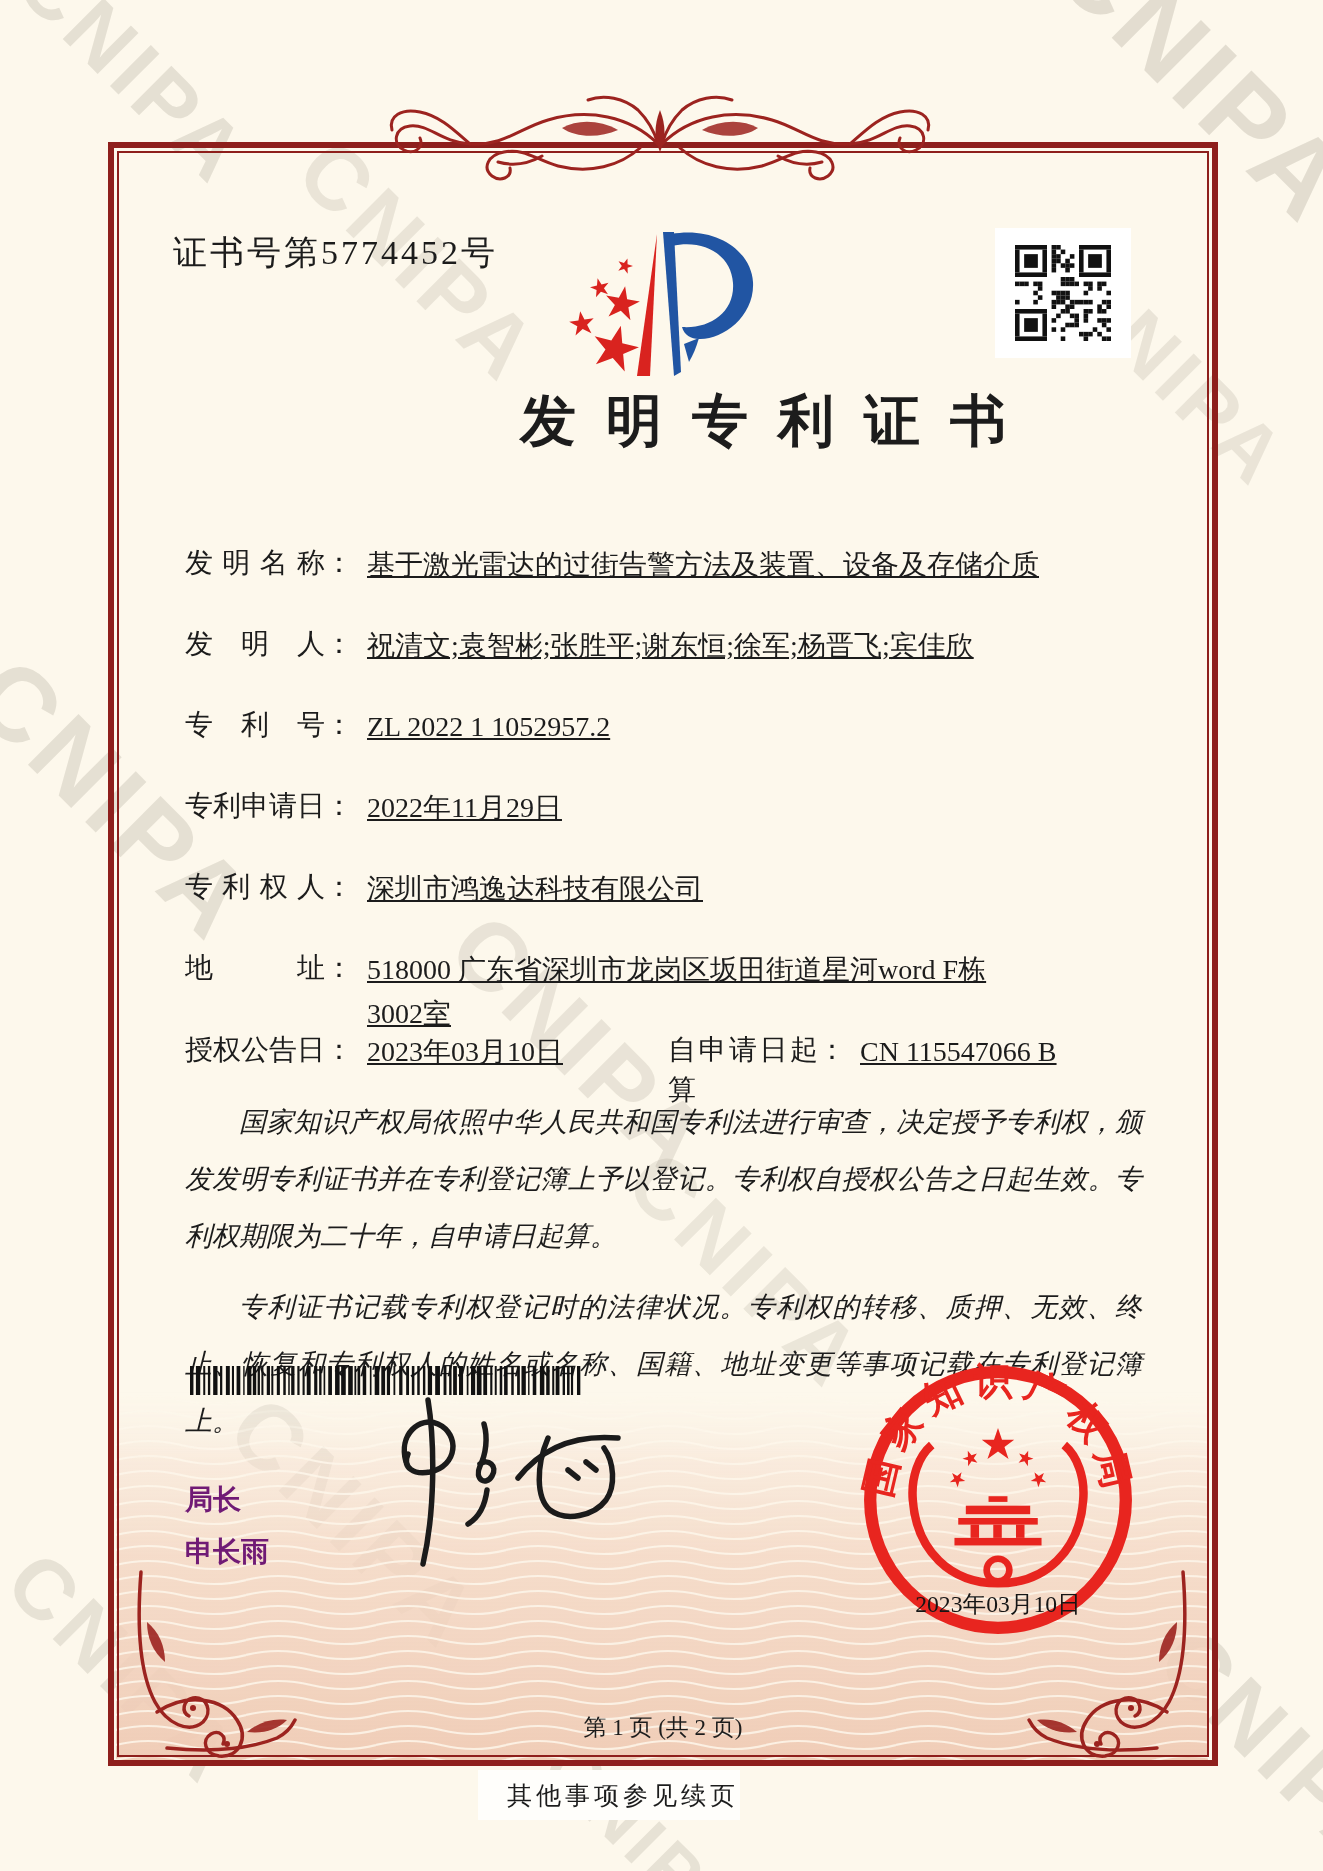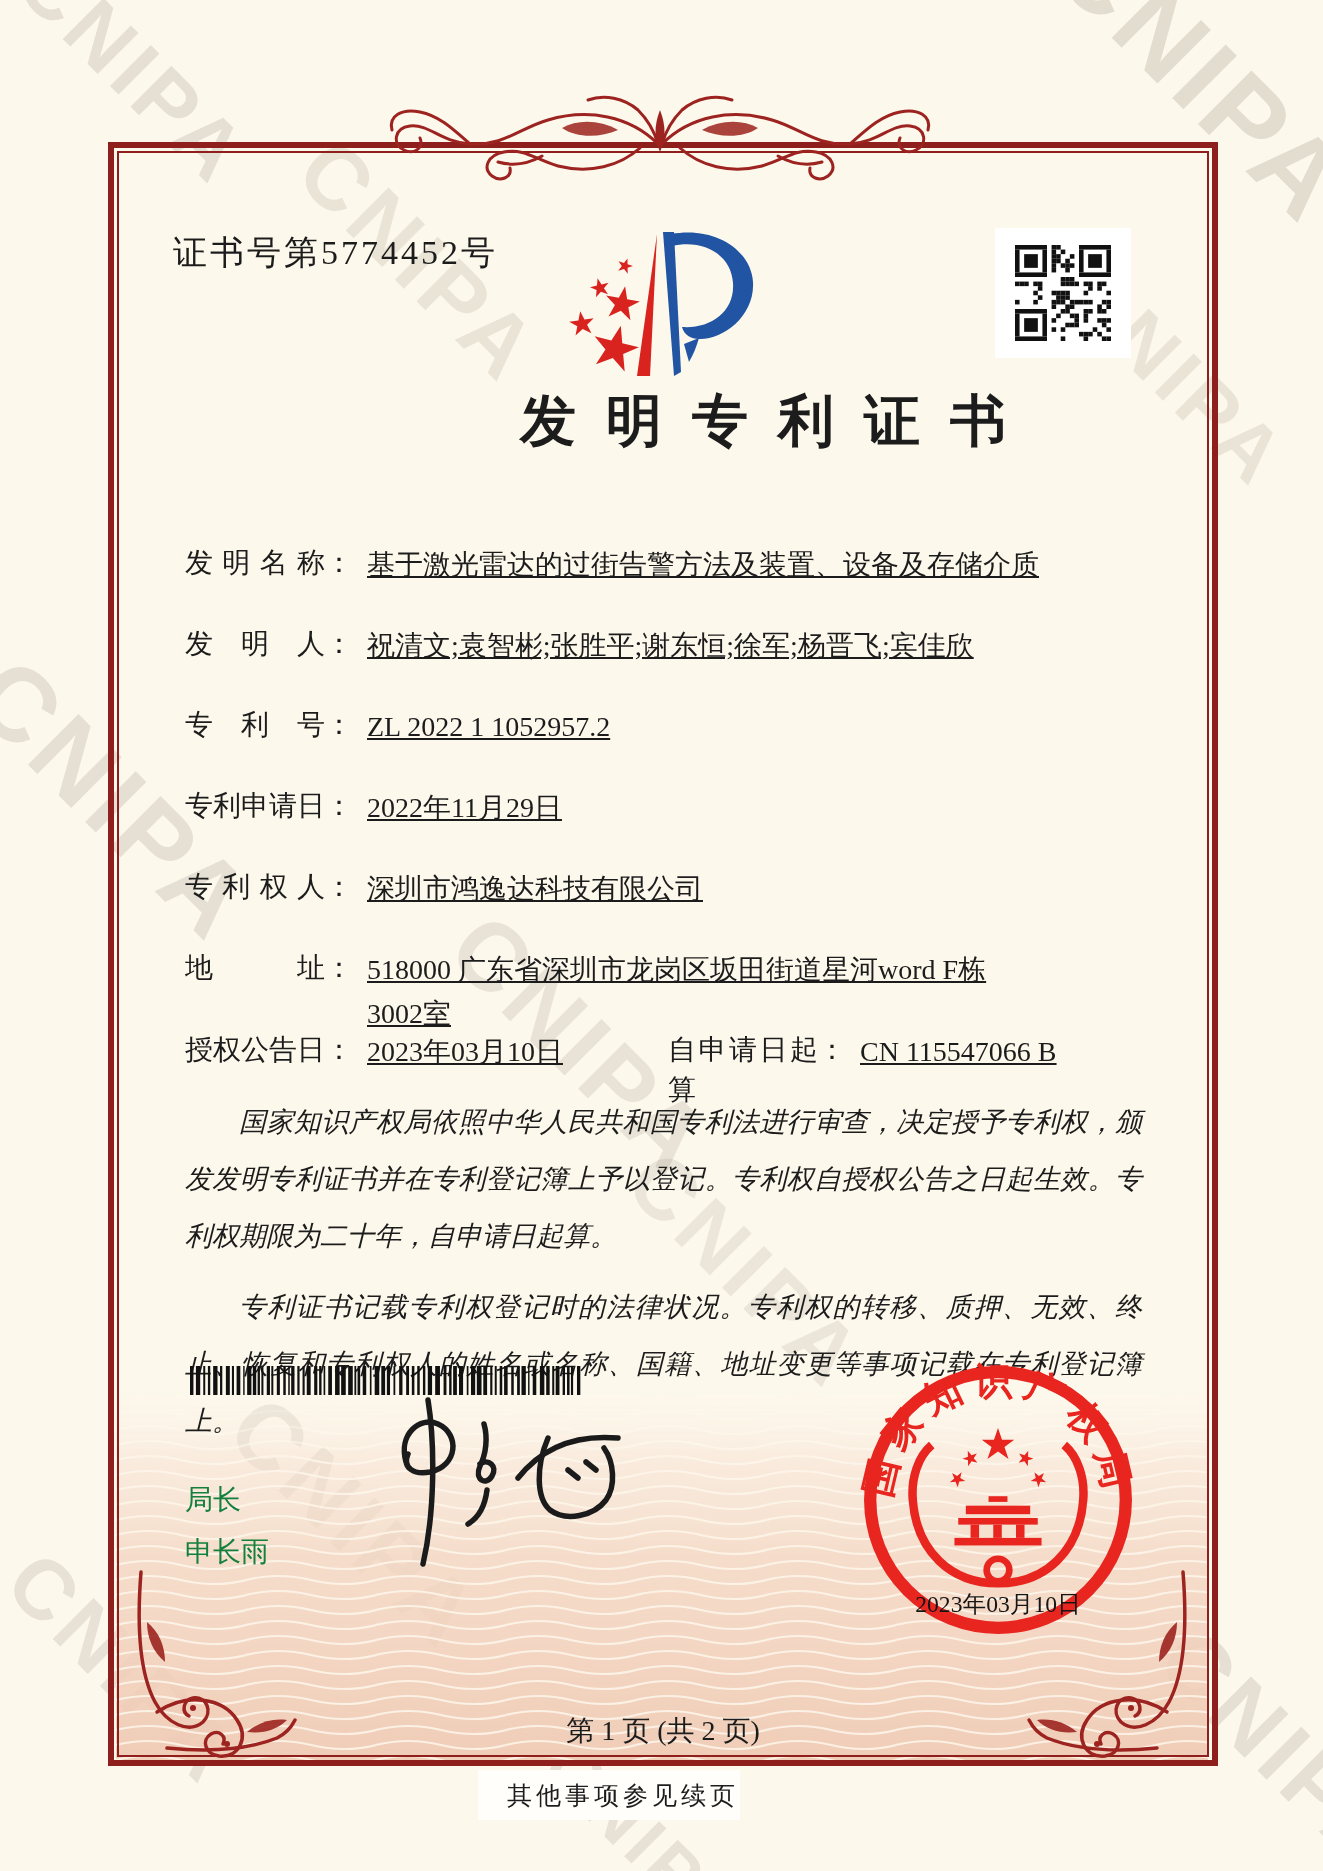--- a/index.html
+++ b/index.html
@@ -27,26 +27,26 @@
           vertical-align:top;}
   .fcolon{display:inline-block;vertical-align:top;}
   .fvalue{display:inline-block;margin-left:14px;vertical-align:top;line-height:44px;text-decoration:underline;}
   .fvalue.addr{width:670px;}
   .grant-right{position:absolute;left:483px;top:0;}
   .paras{position:absolute;left:185px;top:1094px;width:957px;font-size:27px;
          line-height:57px;text-align:justify;z-index:5;}
   .paras p{margin:0 0 14px 0;text-indent:2em;font-style:italic;}
   .barcode{position:absolute;left:190px;top:1366px;z-index:5;}
   .director{position:absolute;left:185px;top:1474px;z-index:5;
-            font-family:"Liberation Sans","DejaVu Sans",sans-serif;font-weight:400;
-            font-size:28px;line-height:52px;color:#15803d;}
+            font-family:"Liberation Sans","DejaVu Sans",sans-serif;font-weight:700;
+            font-size:28px;line-height:52px;color:#701a75;}
   .signature{position:absolute;left:368px;top:1392px;z-index:5;}
   .seal{position:absolute;left:856px;top:1358px;z-index:6;}
   .pageinfo{position:absolute;left:108px;top:1712px;width:1110px;text-align:center;
-            font-size:28px;z-index:5;}
+            font-size:23px;z-index:5;}
   .contnote{position:absolute;left:478px;top:1770px;width:234px;height:50px;
             background:#fffefb;display:flex;align-items:center;justify-content:center;
             font-size:25px;letter-spacing:4px;z-index:5;padding-left:28px;}
   .logo{position:absolute;left:553px;top:226px;z-index:5;}
   .qrbox{position:absolute;left:995px;top:228px;width:136px;height:130px;background:#fff;
          display:flex;align-items:center;justify-content:center;z-index:5;}
   .dragon{position:absolute;left:380px;top:86px;z-index:6;}
   .corner{position:absolute;z-index:6;}
   .corner.bl{left:112px;top:1562px;}
   .corner.br{left:1012px;top:1562px;transform:scaleX(-1);}

